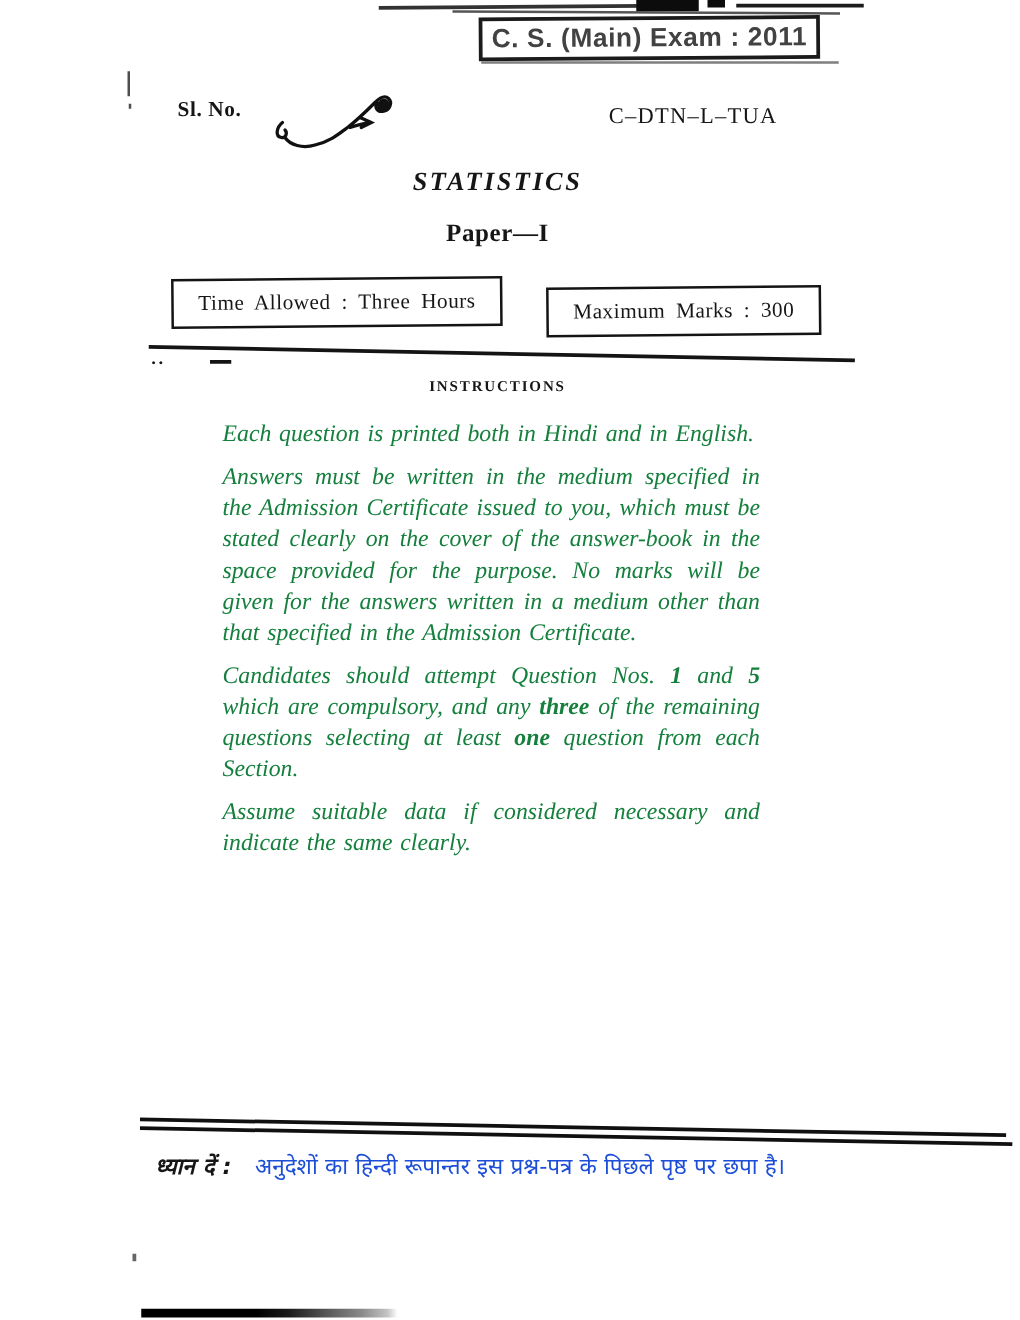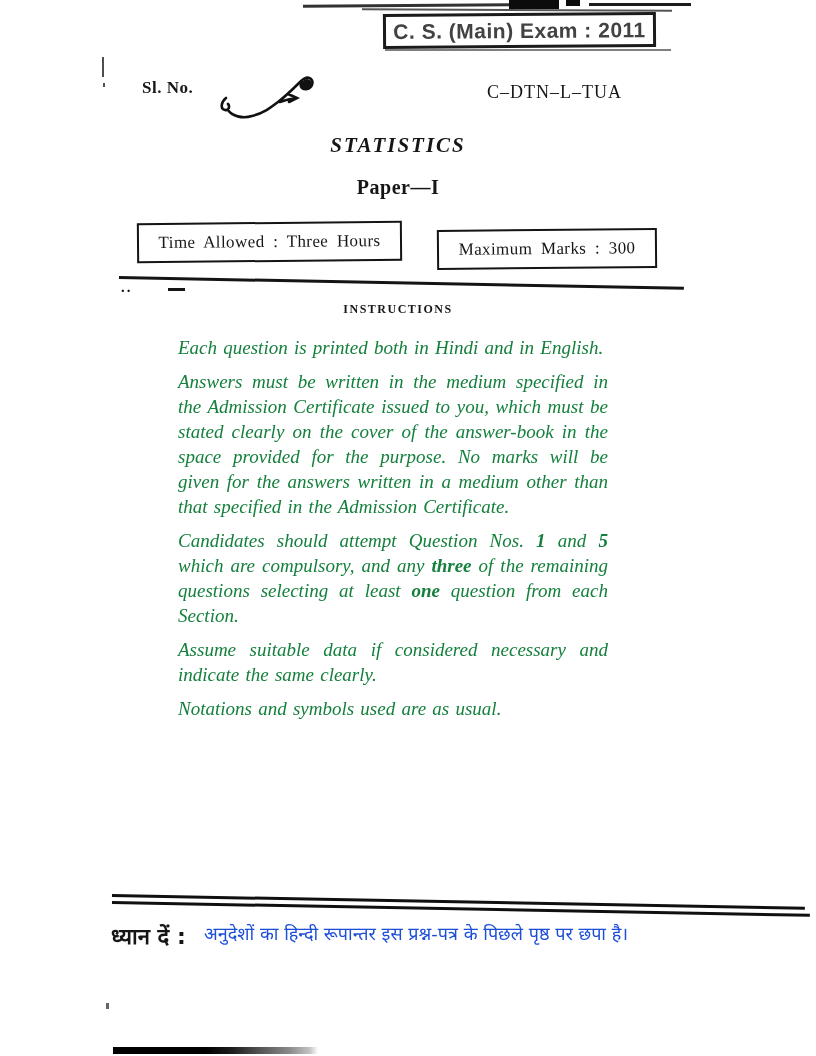--- a/index.html
+++ b/index.html
@@ -63,21 +63,21 @@
     font-style: italic; font-size: 19px; line-height: 25px;
     text-align: justify; color: #15803d; word-spacing: 1.5px;
   }
   .instructions-body p { margin-bottom: 9px; }
   .instructions-body p:last-child { margin-bottom: 0; }
   .bold-em { font-weight: 700; }
 
   .rule-double-a { left: 112px; top: 894px; width: 693px; height: 2.5px; background:#101010; transform: rotate(1.05deg); transform-origin: left center; }
   .rule-double-b { left: 112px; top: 901px; width: 698px; height: 2.5px; background:#101010; transform: rotate(1.05deg); transform-origin: left center; }
 
-  .note-label { left: 111px; top: 920px; font-weight: 700; font-size: 22px; white-space: nowrap; font-family: "DejaVu Sans", "Liberation Serif", sans-serif; }
+  .note-label { left: 124px; top: 920px; font-weight: 700; font-size: 18px; white-space: nowrap; font-family: "DejaVu Sans", "Liberation Serif", sans-serif; font-style: italic; }
   .note-text  { left: 204px; top: 918px; width: 432px; font-size: 18px; line-height: 31px; font-family: "DejaVu Sans", "Liberation Serif", sans-serif; color:#1d4ed8; }
 
   .bottom-bar {
     left: 113px; top: 1047px; width: 205px; height: 7px;
     background: linear-gradient(to right, #000 0%, #000 45%, #1d1d1d 58%, #555 72%, #8a8a8a 86%, #c4c4c4 96%, rgba(255,255,255,0));
   }
   .bottom-speck { left: 106px; top: 1003px; width: 3px; height: 6px; background:#333; opacity:.75; }
 </style>
 </head>
 <body>
@@ -116,21 +116,20 @@
 <div class="abs rule-dots">..</div>
 <div class="abs rule-dash"></div>
 
 <div class="abs center-row instructions-heading">INSTRUCTIONS</div>
 
 <div class="abs instructions-body">
   <p>Each question is printed both in Hindi and in English.</p>
   <p>Answers must be written in the medium specified in the Admission Certificate issued to you, which must be stated clearly on the cover of the answer-book in the space provided for the purpose. No marks will be given for the answers written in a medium other than that specified in the Admission Certificate.</p>
   <p><span>Candidates should attempt Question Nos. </span><span class="bold-em">1</span><span> and </span><span class="bold-em">5</span><span> which are compulsory, and any </span><span class="bold-em">three</span><span> of the remaining questions selecting at least </span><span class="bold-em">one</span><span> question from each Section.</span></p>
   <p>Assume suitable data if considered necessary and indicate the same clearly.</p>
-  <p>Notations and symbols used are as usual.</p>
 </div>
 
 <div class="abs rule-double-a"></div>
 <div class="abs rule-double-b"></div>
 
 <div class="abs note-label">ध्यान दें :</div>
 <div class="abs note-text">अनुदेशों का हिन्दी रूपान्तर इस प्रश्न-पत्र के पिछले पृष्ठ पर छपा है।</div>
 
 <div class="abs bottom-speck"></div>
 <div class="abs bottom-bar"></div>

